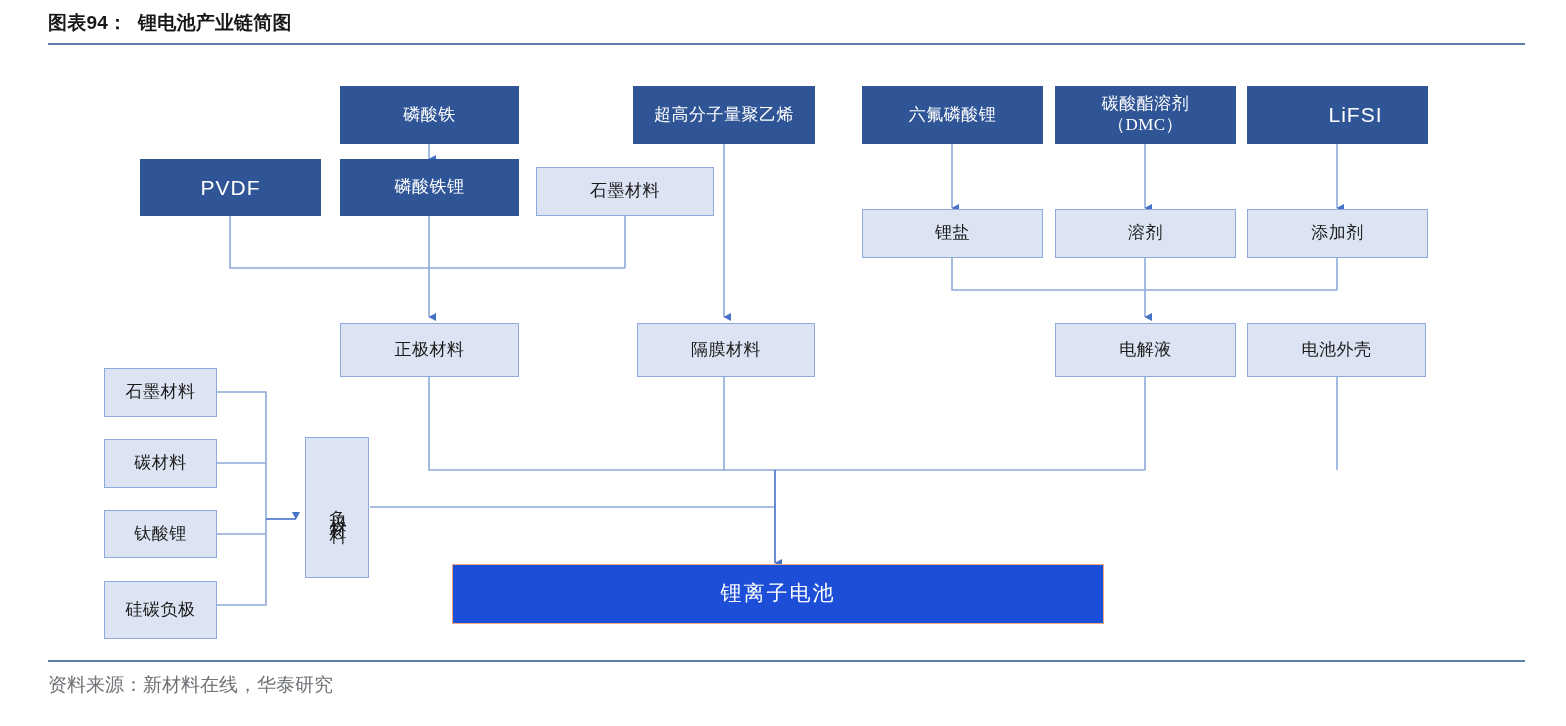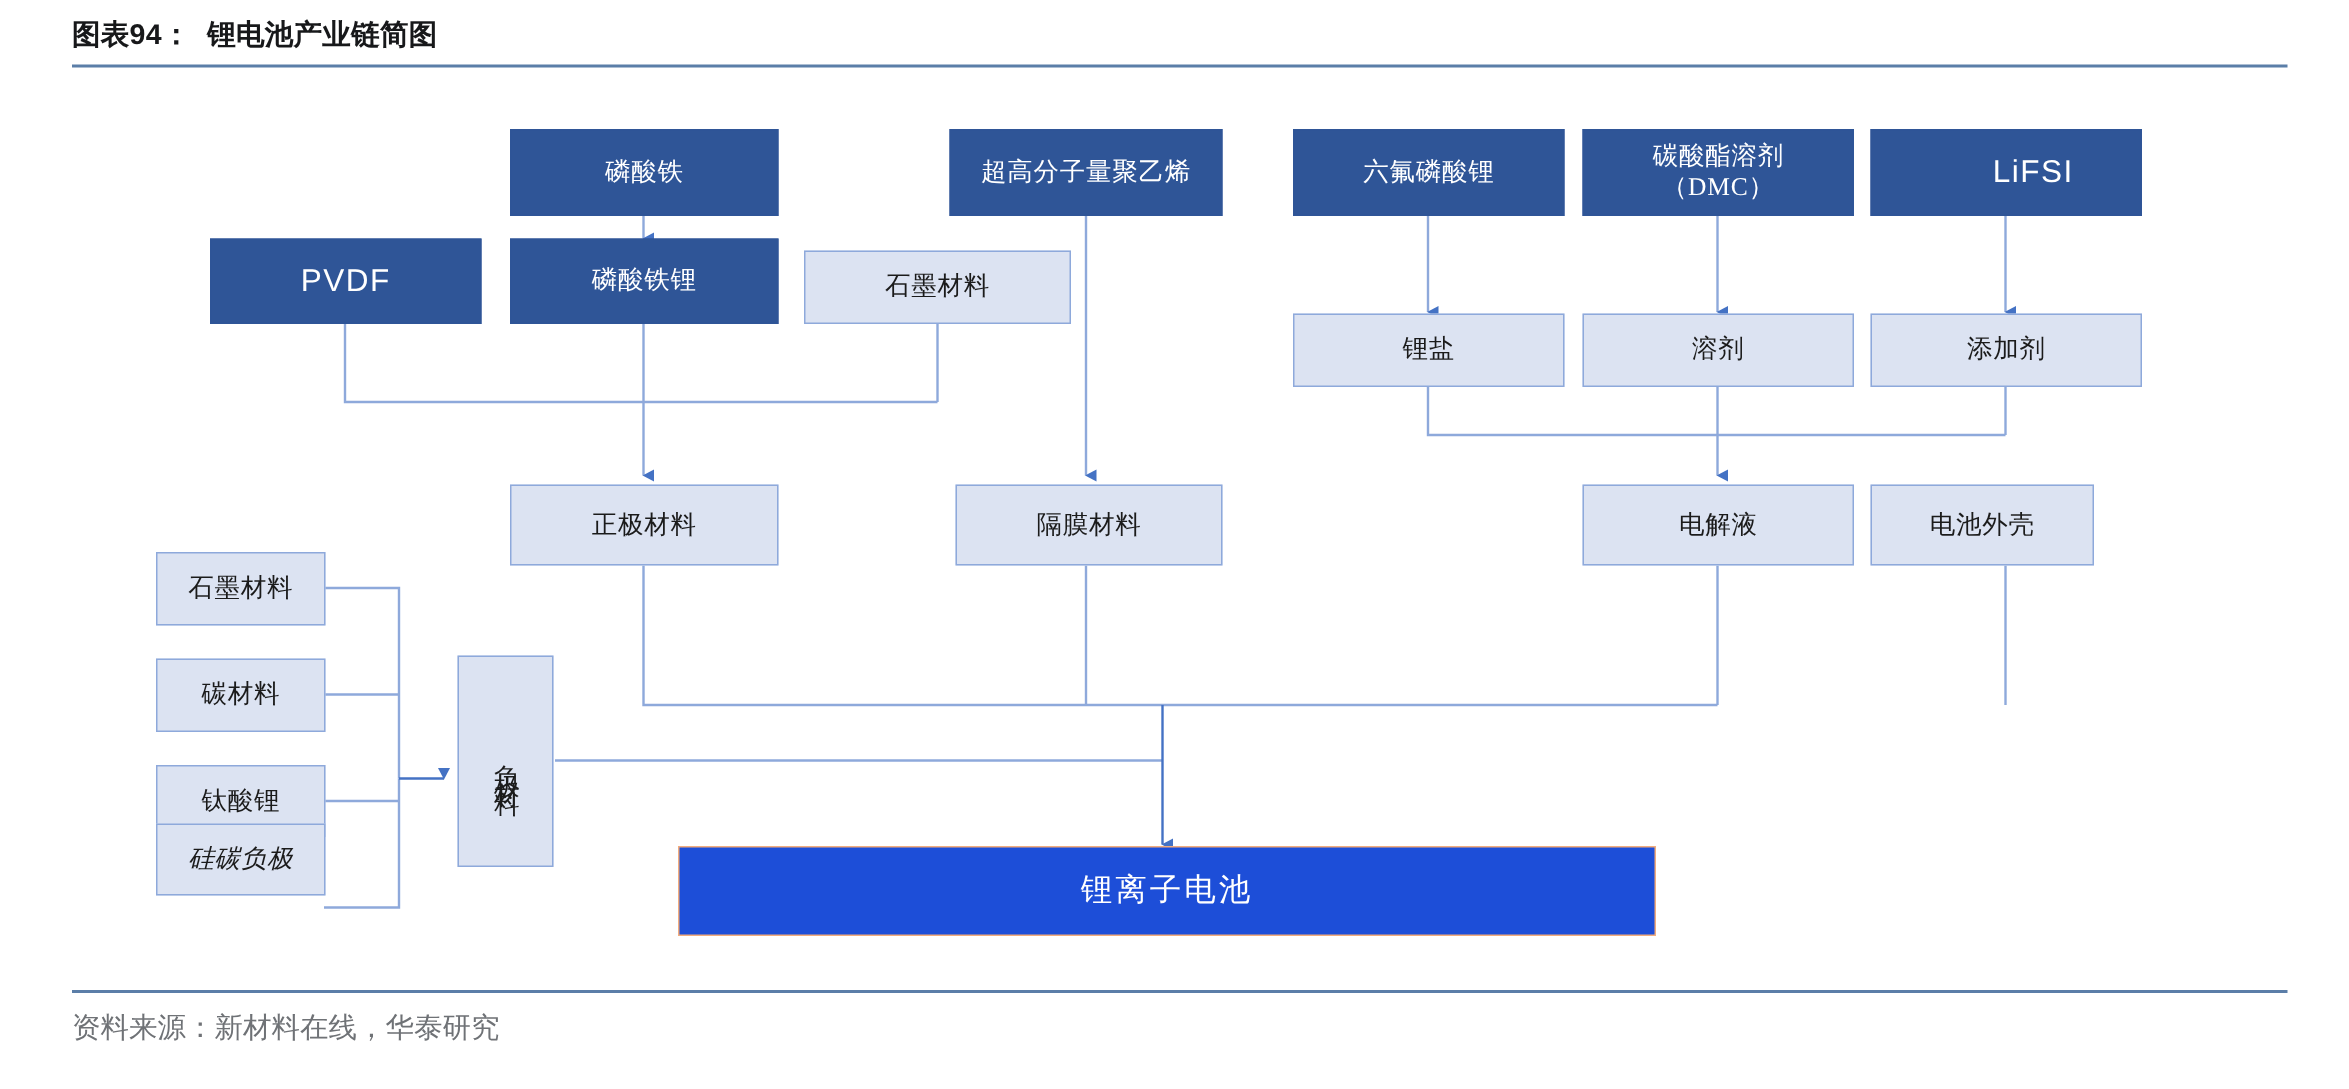--- a/index.html
+++ b/index.html
@@ -149,29 +149,29 @@
   <div class="node light" style="left:1055px;top:209px;width:181px;height:49px;">溶剂</div>
 
   <div class="node light" style="left:1247px;top:209px;width:181px;height:49px;">添加剂</div>
 
   <div class="node light" style="left:340px;top:323px;width:179px;height:54px;">正极材料</div>
 
   <div class="node light" style="left:637px;top:323px;width:178px;height:54px;">隔膜材料</div>
 
   <div class="node light" style="left:1055px;top:323px;width:181px;height:54px;">电解液</div>
 
-  <div class="node light" style="left:1247px;top:323px;width:149px;height:54px;text-align:right;">电池外壳</div>
+  <div class="node light" style="left:1247px;top:323px;width:179px;height:54px;text-align:right;">电池外壳</div>
 
   <div class="node light" style="left:104px;top:368px;width:113px;height:49px;">石墨材料</div>
 
   <div class="node light" style="left:104px;top:439px;width:113px;height:49px;">碳材料</div>
 
   <div class="node light" style="left:104px;top:510px;width:113px;height:48px;">钛酸锂</div>
 
-  <div class="node light" style="left:104px;top:549px;width:113px;height:48px;font-style:italic;">硅碳负极</div>
+  <div class="node light" style="left:104px;top:581px;width:113px;height:58px;">硅碳负极</div>
 
   <div class="node light vertical" style="left:305px;top:437px;width:64px;height:141px;">负极材料</div>
 
   <div class="node accent" style="left:452px;top:564px;width:652px;height:60px;">锂离子电池</div>
 
   <div class="rule-bottom"></div>
   <div class="fig-source">资料来源：新材料在线，华泰研究</div>
 
 </div>
 

